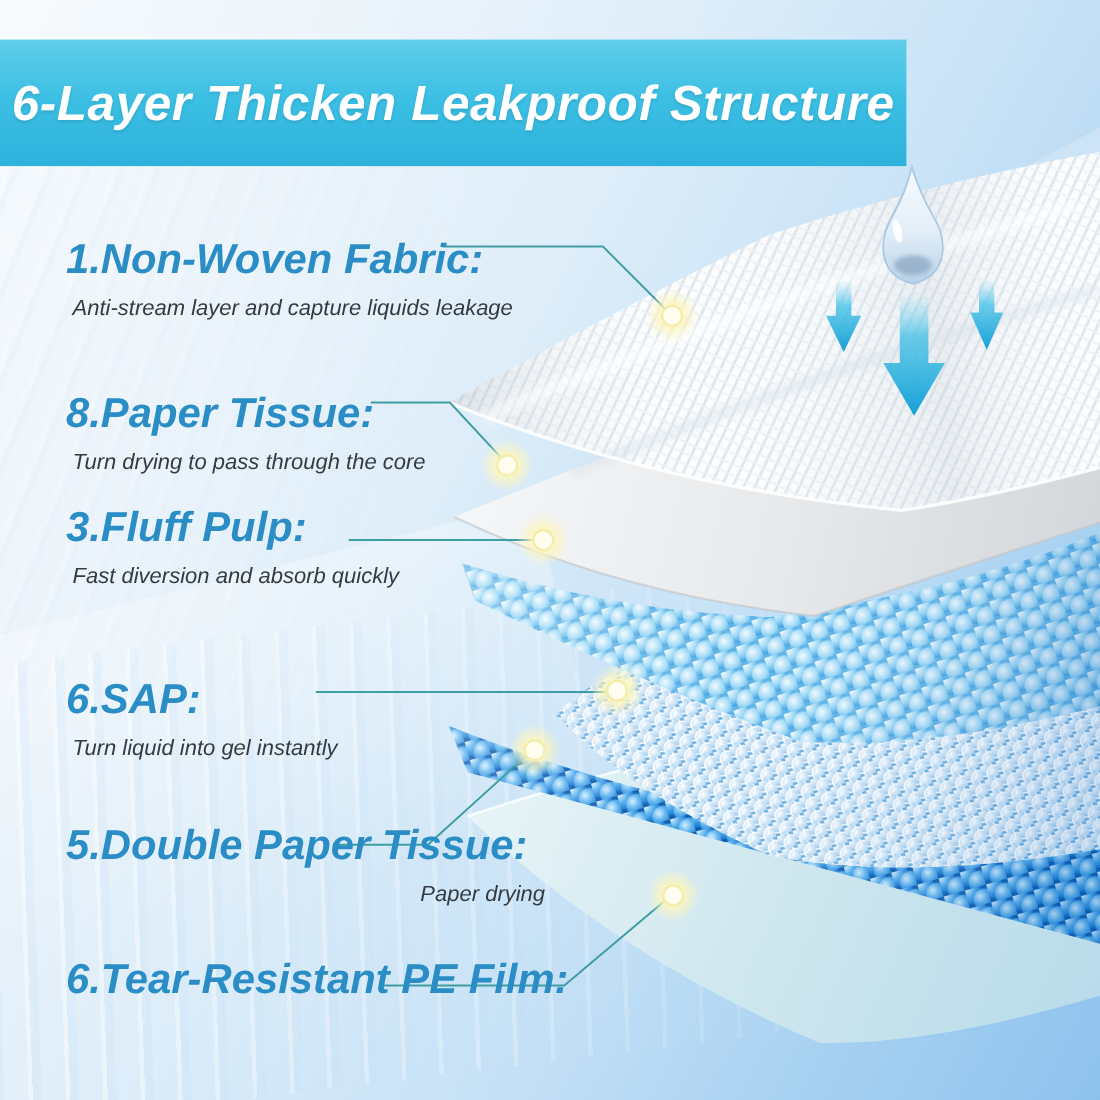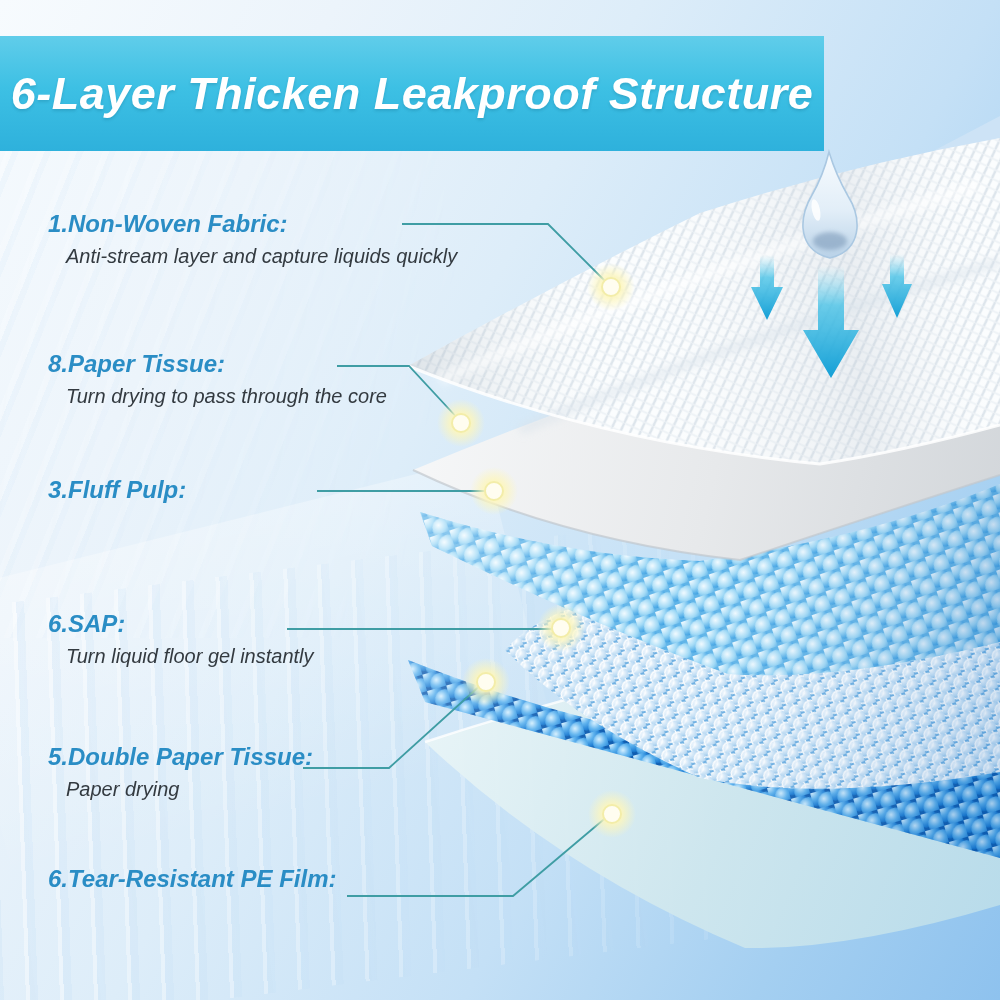--- a/index.html
+++ b/index.html
@@ -44,32 +44,32 @@
     margin:0;color:#ffffff;font-style:italic;font-weight:bold;
     font-size:45px;letter-spacing:.5px;
     text-shadow:0 2px 3px rgba(0,70,100,.18);
     font-family:"Liberation Sans","DejaVu Sans",sans-serif;
   }
   
   #scene{position:absolute;left:0;top:0;width:1000px;height:1000px;z-index:2;}
   
   .label{position:absolute;left:44px;z-index:5;}
   .label h2{
-    margin:4px;font-style:italic;font-weight:bold;font-size:24px;line-height:32px;
+    margin:16px;font-style:italic;font-weight:bold;font-size:38px;line-height:32px;
     color:#2a8dc5;letter-spacing:0;
   }
   .label p{
     margin:2px 0 0 22px;font-style:italic;font-size:20px;line-height:24px;
     color:#333a40;
   }
   .label-1{top:204px;}
   .label-2{top:344px;}
-  .label-3{top:470px;}
+  .label-3{top:448px;}
   .label-4{top:604px;}
-  .label-5{top:737px;}
+  .label-5{top:737px;text-align:right;}
   .label-6{top:859px;text-align:right;}
 </style>
 </head>
 <body>
 
 <div id="stage">
 
   <div class="streaks-upper"></div>
   <div class="light-wedge"></div>
   <div class="streaks-lower"></div>
@@ -255,32 +255,33 @@
         </g>
     </g>
   </svg>
 
   <div id="banner">
     <h1>6-Layer Thicken Leakproof Structure</h1>
   </div>
 
   <div class="label label-1">
     <h2>1.Non-Woven Fabric:</h2>
-    <p>Anti-stream layer and capture liquids quickly</p>
+    <p>Anti-stream layer and capture liquids leakage</p>
   </div>
   <div class="label label-2">
     <h2>8.Paper Tissue:</h2>
     <p>Turn drying to pass through the core</p>
   </div>
   <div class="label label-3">
     <h2>3.Fluff Pulp:</h2>
+    <p>Fast diversion and absorb quickly</p>
   </div>
   <div class="label label-4">
     <h2>6.SAP:</h2>
-    <p>Turn liquid floor gel instantly</p>
+    <p>Turn liquid into gel instantly</p>
   </div>
   <div class="label label-5">
     <h2>5.Double Paper Tissue:</h2>
     <p>Paper drying</p>
   </div>
   <div class="label label-6">
     <h2>6.Tear-Resistant PE Film:</h2>
   </div>
 
 </div>

